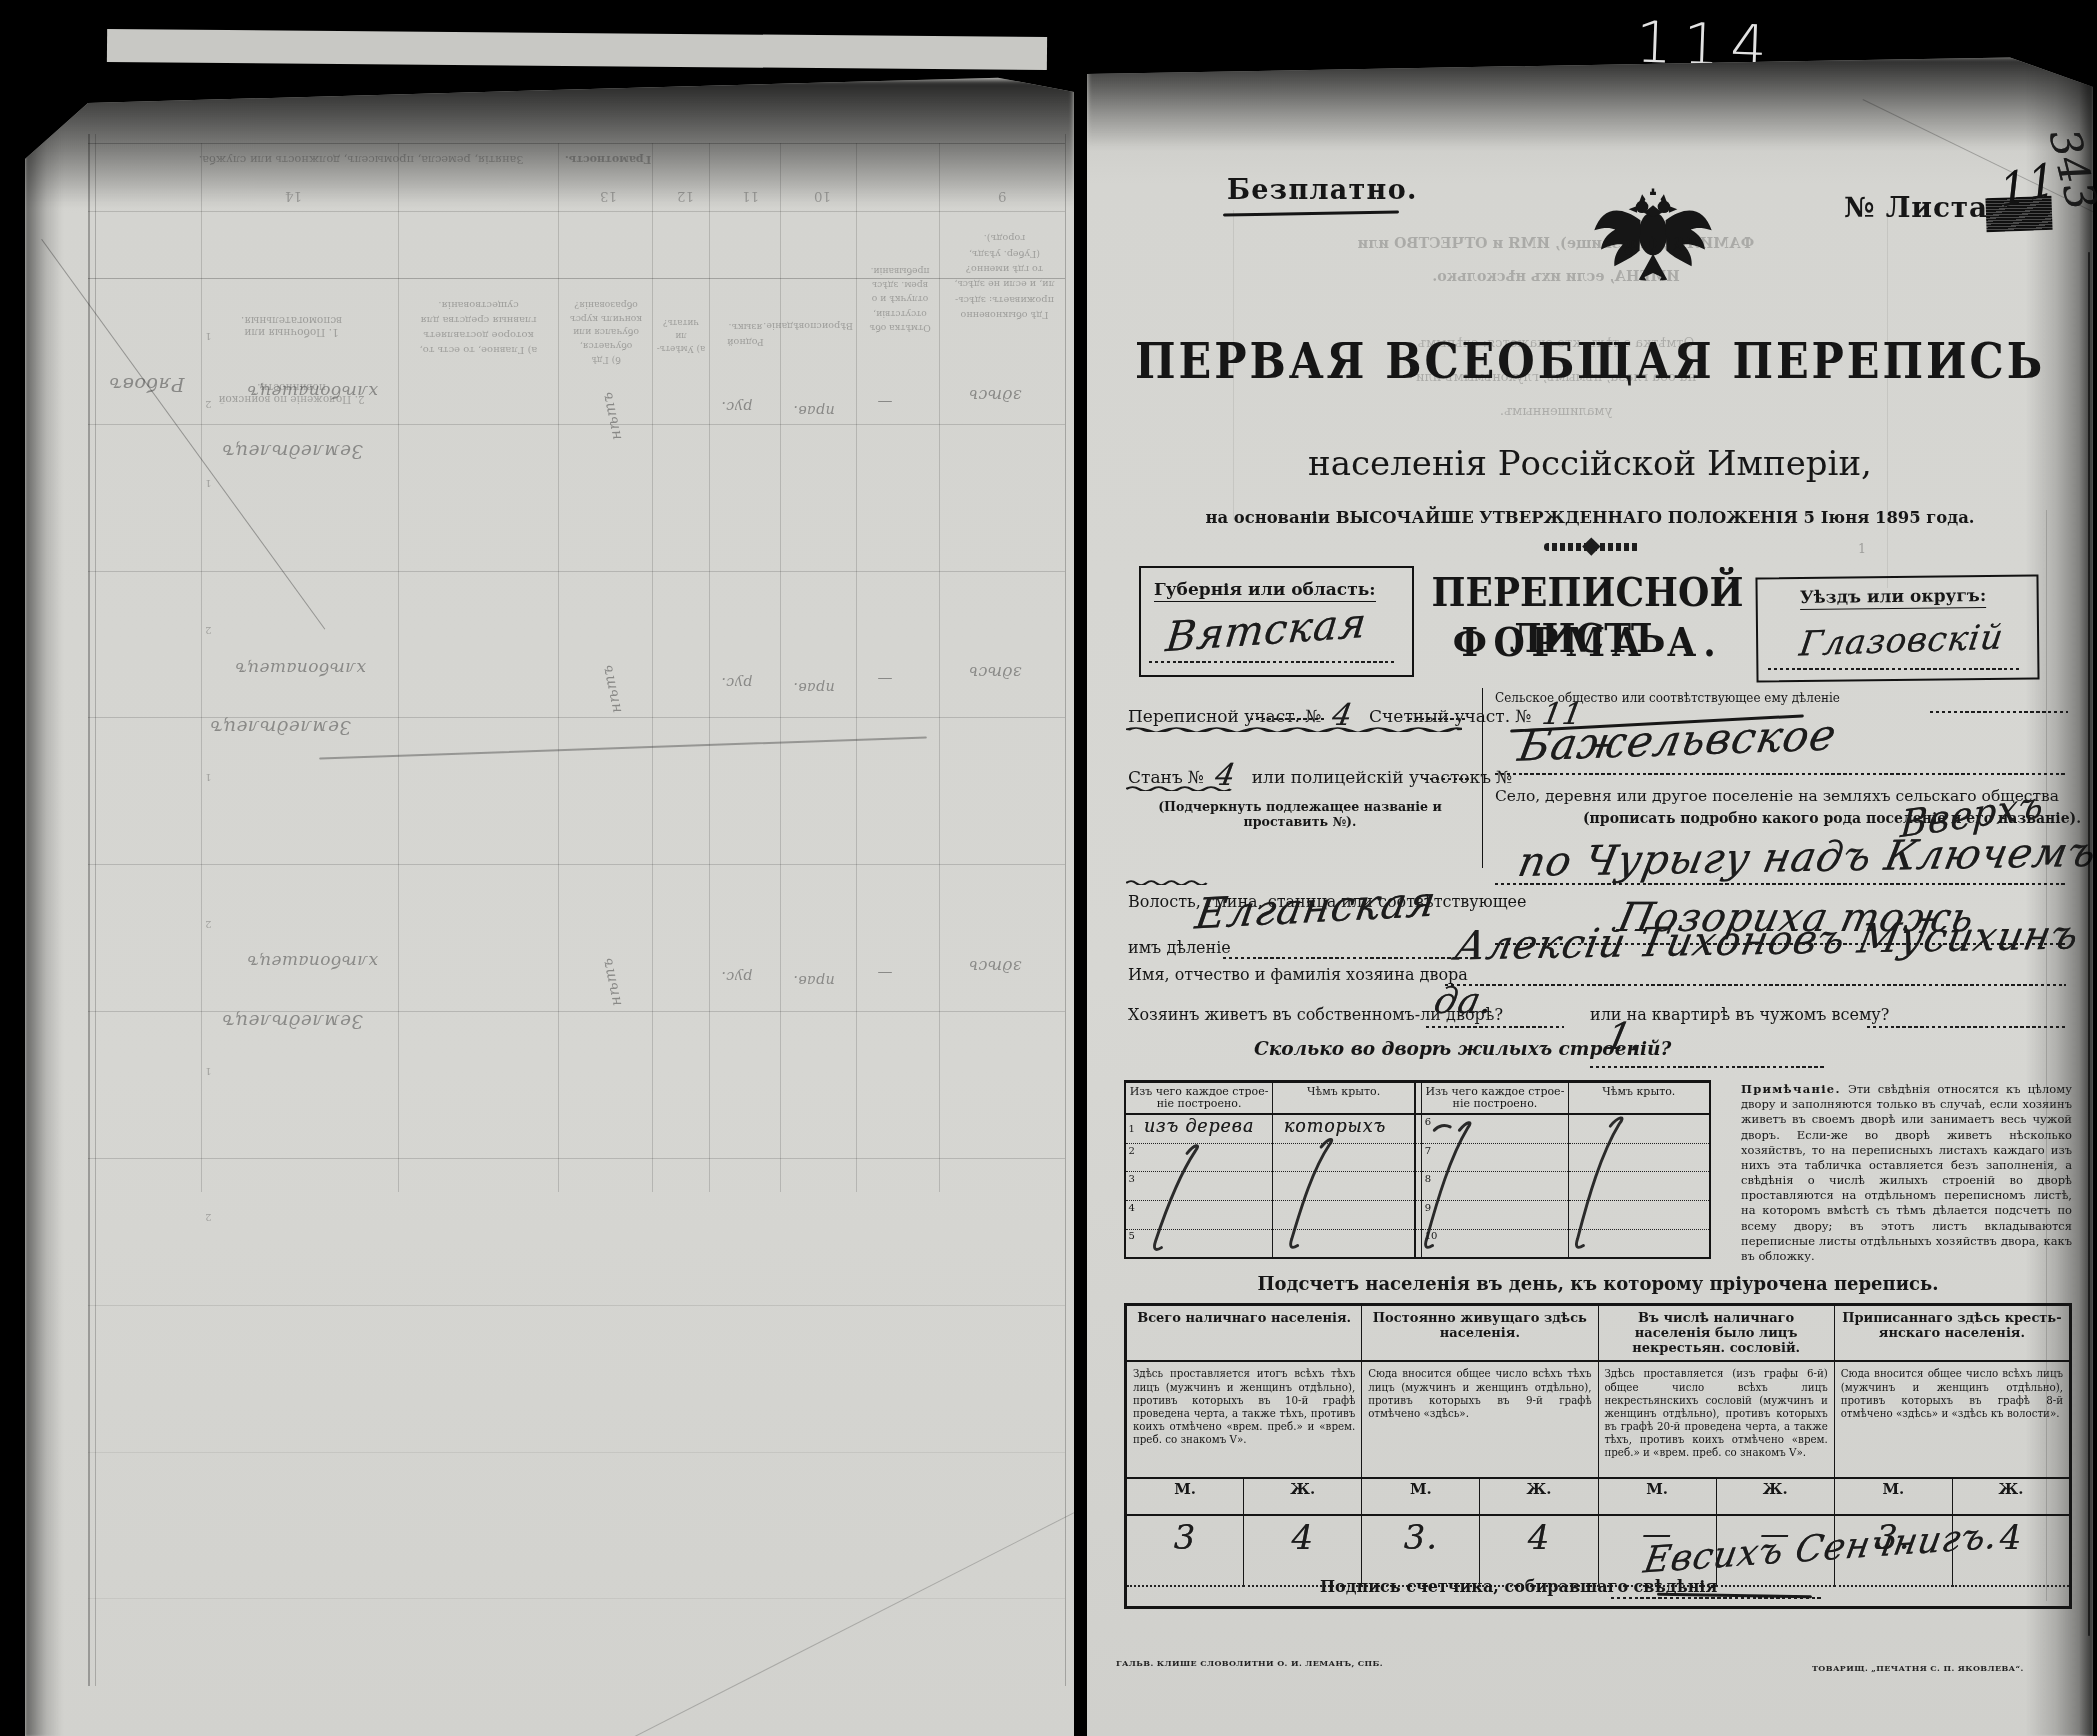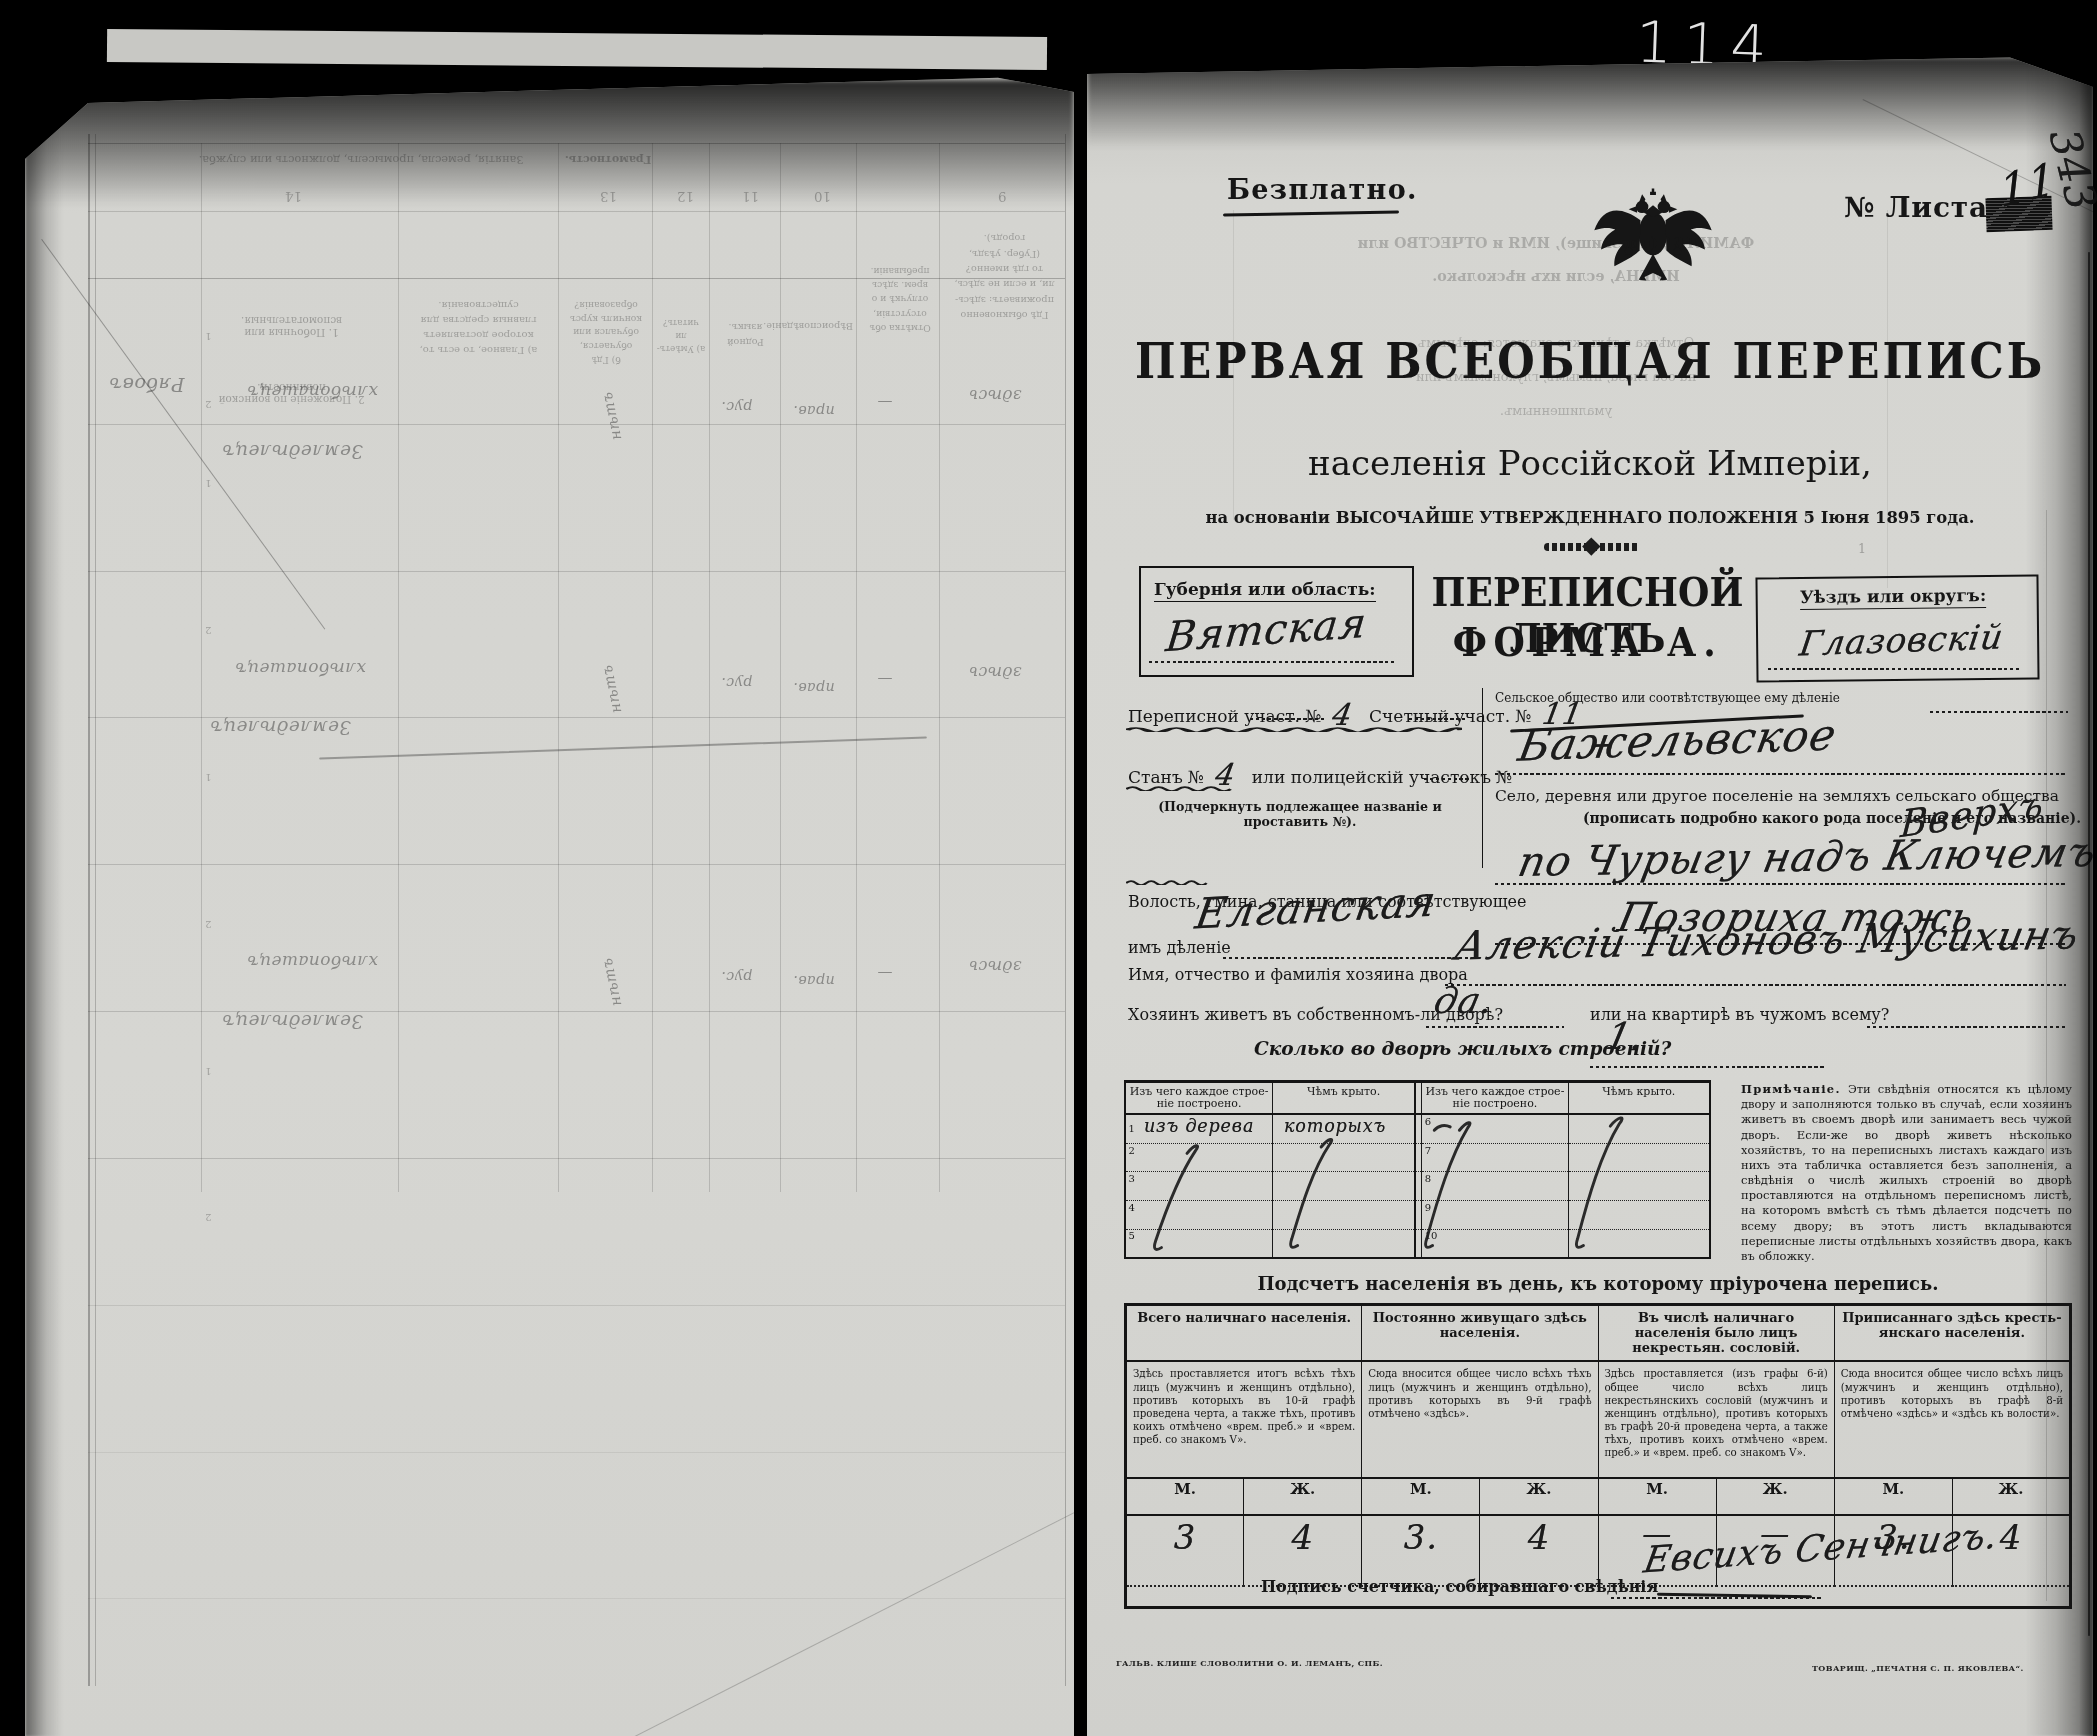--- a/index.html
+++ b/index.html
@@ -363,21 +363,21 @@
     <td class="vv"><span class="hw" style="font-size:34px;">3.</span></td>
     <td class="vv"><span class="hw" style="font-size:34px;">4</span></td>
   </tr>
   <tr>
     <td style="height:17px;border-top:2.1px dotted #222;" colspan="8"></td>
   </tr>
 </tbody>
   </table>
 
 <div class="el hw" style="left:1644px;top:1527px;font-size:36px;transform:rotate(-4deg) skewX(-14deg);">Евсихъ Сенчнигъ.</div>
-<div class="el ser b" style="left:1261px;top:1577px;font-size:16px;white-space:nowrap;">Подпись счетчика, собиравшаго свѣдѣнія</div>
+<div class="el ser b" style="left:1320px;top:1577px;font-size:16px;white-space:nowrap;">Подпись счетчика, собиравшаго свѣдѣнія</div>
 <div class="el dl" style="left:1611px;top:1597px;width:210px;"></div>
 <div class="el" style="left:1657px;top:1594px;width:155px;height:2.9px;background:#191919;border-radius:1.7px;transform:rotate(1deg);"></div>
 
 <div class="el ser b" style="left:1116px;top:1658px;font-size:8px;letter-spacing:0.4px;color:#222;">ГАЛЬВ. КЛИШЕ СЛОВОЛИТНИ О. И. ЛЕМАНЪ, СПБ.</div>
 <div class="el ser b" style="left:1812px;top:1663px;font-size:8px;letter-spacing:0.4px;color:#222;">ТОВАРИЩ. „ПЕЧАТНЯ С. П. ЯКОВЛЕВА“.</div>
 
 <div class="el" style="left:2079px;top:0;width:58px;height:1737px;background:linear-gradient(90deg,rgba(0,0,0,0),rgba(0,0,0,.55) 30%,#000 80%);"></div>
 <div class="el" style="left:2088px;top:252px;width:1.7px;height:1384px;background:rgba(0,0,0,.6);border-radius:0.8px;"></div>
 
 

